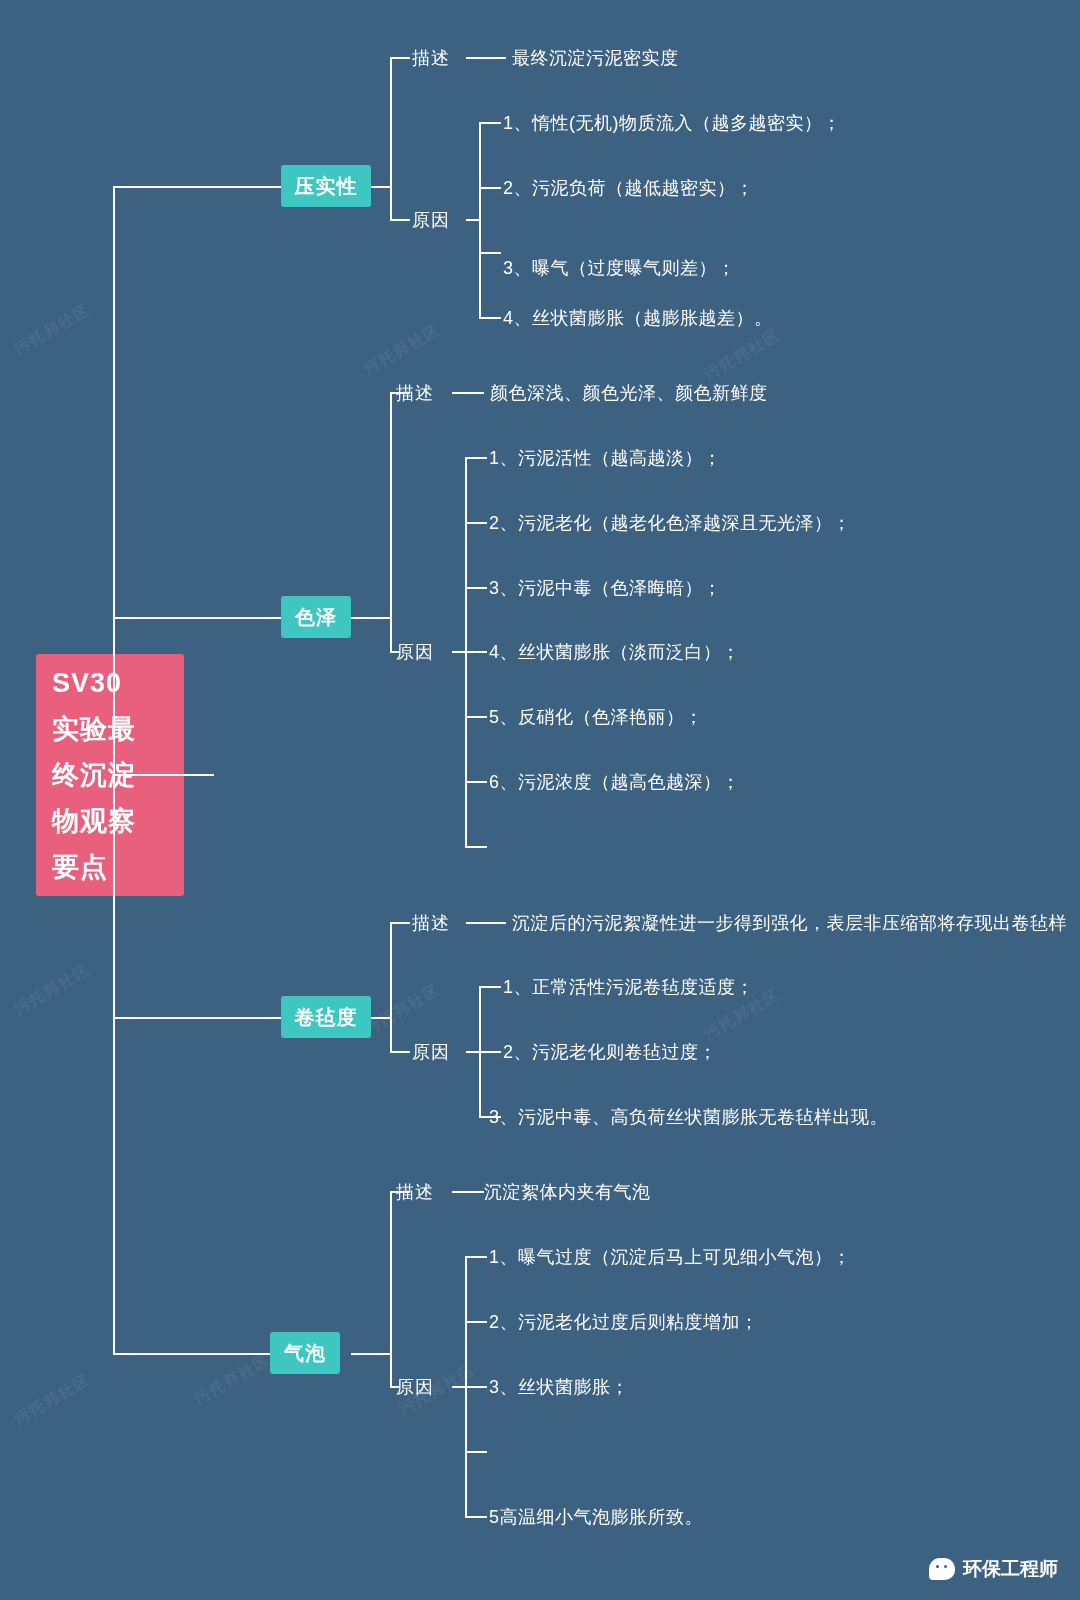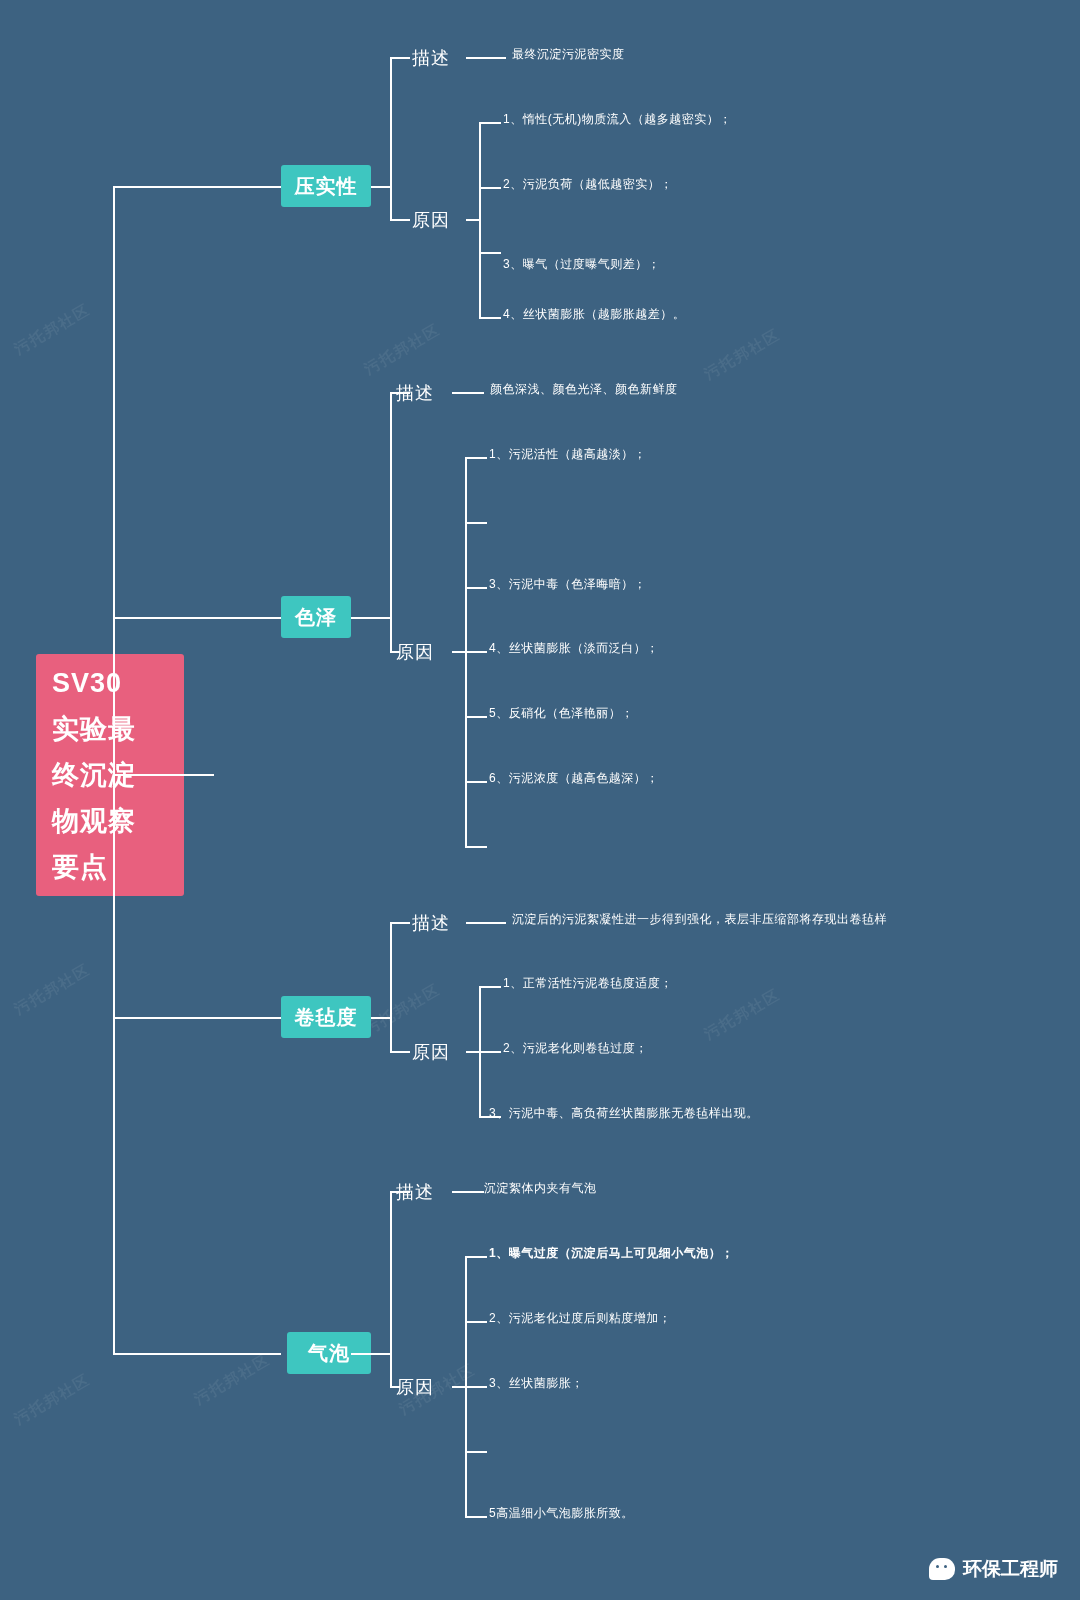--- a/index.html
+++ b/index.html
@@ -51,21 +51,21 @@
   .mid{
     position:absolute;
     font-size:18px;
     white-space:nowrap;
     letter-spacing:1px;
   }
 
   
   .leaf{
     position:absolute;
-    font-size:12px;
+    font-size:18px;
     white-space:nowrap;
     letter-spacing:0.5px;
   }
 
   
   .h-line{position:absolute;height:2px;background:#ffffff;}
   .v-line{position:absolute;width:2px;background:#ffffff;}
 
   
   .wm{
@@ -176,20 +176,21 @@
   <div class="h-line" style="left:452px;top:651px;width:14px;"></div>
   <div class="v-line" style="left:465px;top:457px;height:389px;"></div>
   <div class="h-line" style="left:465px;top:457px;width:22px;"></div>
   <div class="h-line" style="left:465px;top:522px;width:22px;"></div>
   <div class="h-line" style="left:465px;top:587px;width:22px;"></div>
   <div class="h-line" style="left:465px;top:651px;width:22px;"></div>
   <div class="h-line" style="left:465px;top:716px;width:22px;"></div>
   <div class="h-line" style="left:465px;top:781px;width:22px;"></div>
   <div class="h-line" style="left:465px;top:846px;width:22px;"></div>
   <div class="leaf" style="left:489px;top:446px;">1、污泥活性（越高越淡）；</div>
+  <div class="leaf" style="left:489px;top:511px;">2、污泥老化（越老化色泽越深且无光泽）；</div>
   <div class="leaf" style="left:489px;top:576px;">3、污泥中毒（色泽晦暗）；</div>
   <div class="leaf" style="left:489px;top:640px;">4、丝状菌膨胀（淡而泛白）；</div>
   <div class="leaf" style="left:489px;top:705px;">5、反硝化（色泽艳丽）；</div>
   <div class="leaf" style="left:489px;top:770px;">6、污泥浓度（越高色越深）；</div>
 
   <div class="branch" style="left:281px;top:996px;width:90px;">
     <span>卷毡度</span>
   </div>
 
   <div class="h-line" style="left:371px;top:1017px;width:20px;"></div>
@@ -204,42 +205,42 @@
   <div class="mid" style="left:412px;top:1040px;">原因</div>
   <div class="h-line" style="left:466px;top:1051px;width:14px;"></div>
   <div class="v-line" style="left:479px;top:986px;height:130px;"></div>
   <div class="h-line" style="left:479px;top:986px;width:22px;"></div>
   <div class="h-line" style="left:479px;top:1051px;width:22px;"></div>
   <div class="h-line" style="left:479px;top:1116px;width:22px;"></div>
   <div class="leaf" style="left:503px;top:975px;">1、正常活性污泥卷毡度适度；</div>
   <div class="leaf" style="left:503px;top:1040px;">2、污泥老化则卷毡过度；</div>
   <div class="leaf" style="left:489px;top:1105px;">3、污泥中毒、高负荷丝状菌膨胀无卷毡样出现。</div>
 
-  <div class="branch" style="left:287px;top:1332px;width:84px;">
+  <div class="branch" style="left:270px;top:1332px;width:70px;">
     <span>气泡</span>
   </div>
 
   <div class="h-line" style="left:351px;top:1353px;width:40px;"></div>
   <div class="v-line" style="left:390px;top:1191px;height:196px;"></div>
 
   <div class="h-line" style="left:390px;top:1191px;width:20px;"></div>
   <div class="mid" style="left:396px;top:1180px;">描述</div>
   <div class="h-line" style="left:452px;top:1191px;width:32px;"></div>
   <div class="leaf" style="left:484px;top:1180px;">沉淀絮体内夹有气泡</div>
 
   <div class="h-line" style="left:390px;top:1386px;width:10px;"></div>
   <div class="mid" style="left:396px;top:1375px;">原因</div>
   <div class="h-line" style="left:452px;top:1386px;width:14px;"></div>
   <div class="v-line" style="left:465px;top:1256px;height:260px;"></div>
   <div class="h-line" style="left:465px;top:1256px;width:22px;"></div>
   <div class="h-line" style="left:465px;top:1321px;width:22px;"></div>
   <div class="h-line" style="left:465px;top:1386px;width:22px;"></div>
   <div class="h-line" style="left:465px;top:1451px;width:22px;"></div>
   <div class="h-line" style="left:465px;top:1516px;width:22px;"></div>
-  <div class="leaf" style="left:489px;top:1245px;font-weight:bold;">1、曝气过度（沉淀后马上可见细小气泡）；</div>
+  <div class="leaf" style="left:489px;top:1245px;">1、曝气过度（沉淀后马上可见细小气泡）；</div>
   <div class="leaf" style="left:489px;top:1310px;">2、污泥老化过度后则粘度增加；</div>
   <div class="leaf" style="left:489px;top:1375px;">3、丝状菌膨胀；</div>
   <div class="leaf" style="left:489px;top:1505px;">5高温细小气泡膨胀所致。</div>
 
   <div class="footer">
     <span class="wechat-icon"></span>
     <span>环保工程师</span>
   </div>
 
 </div>

